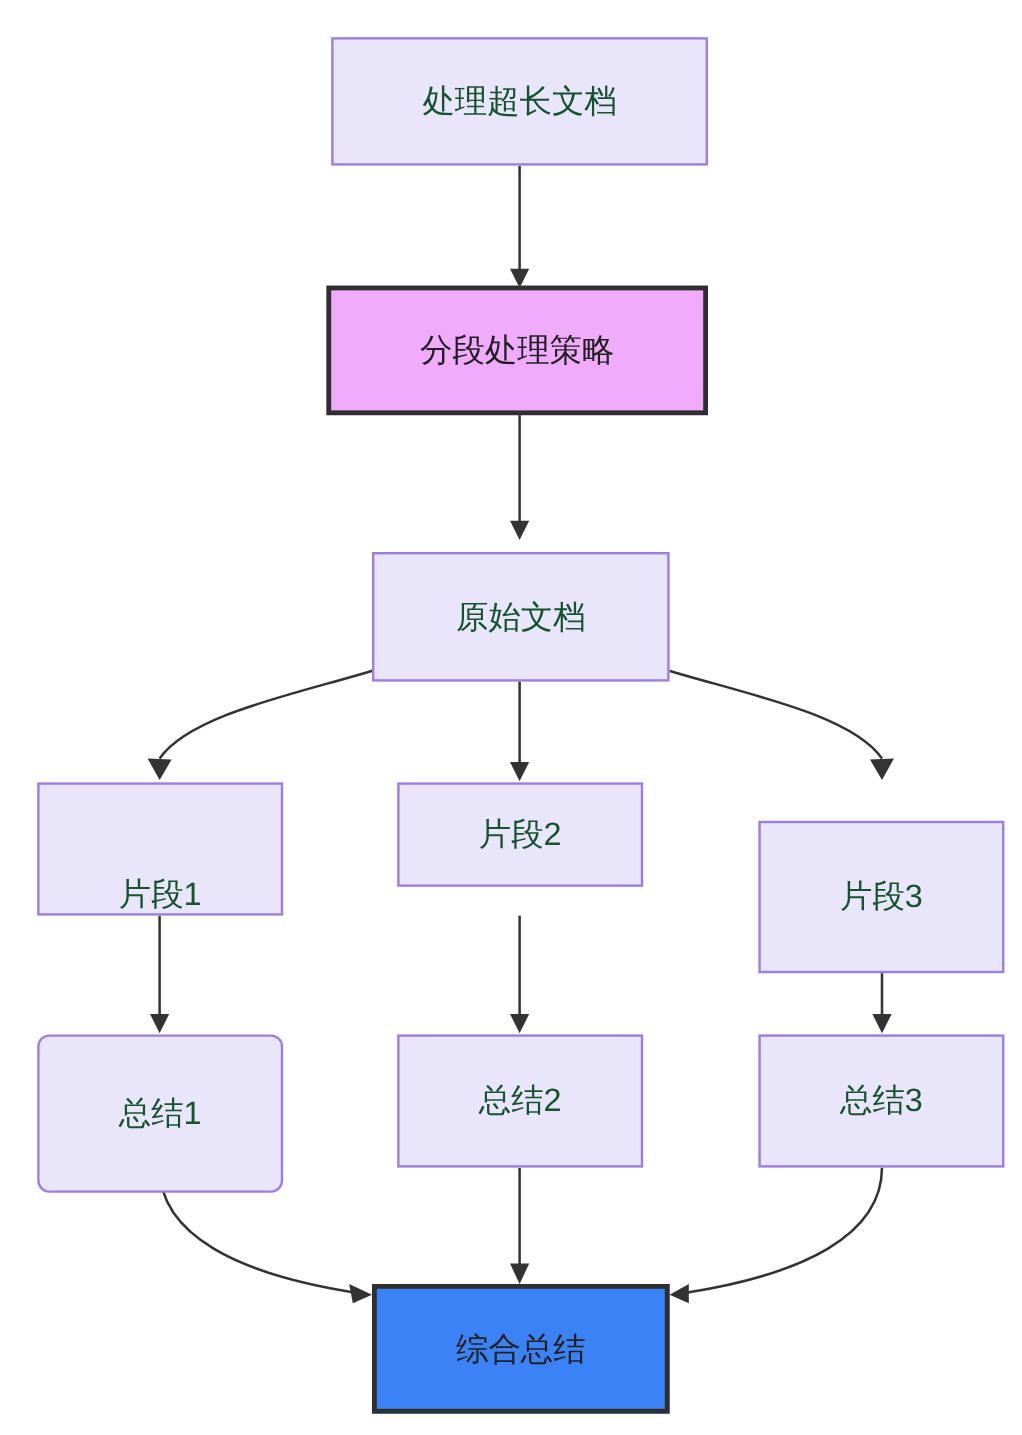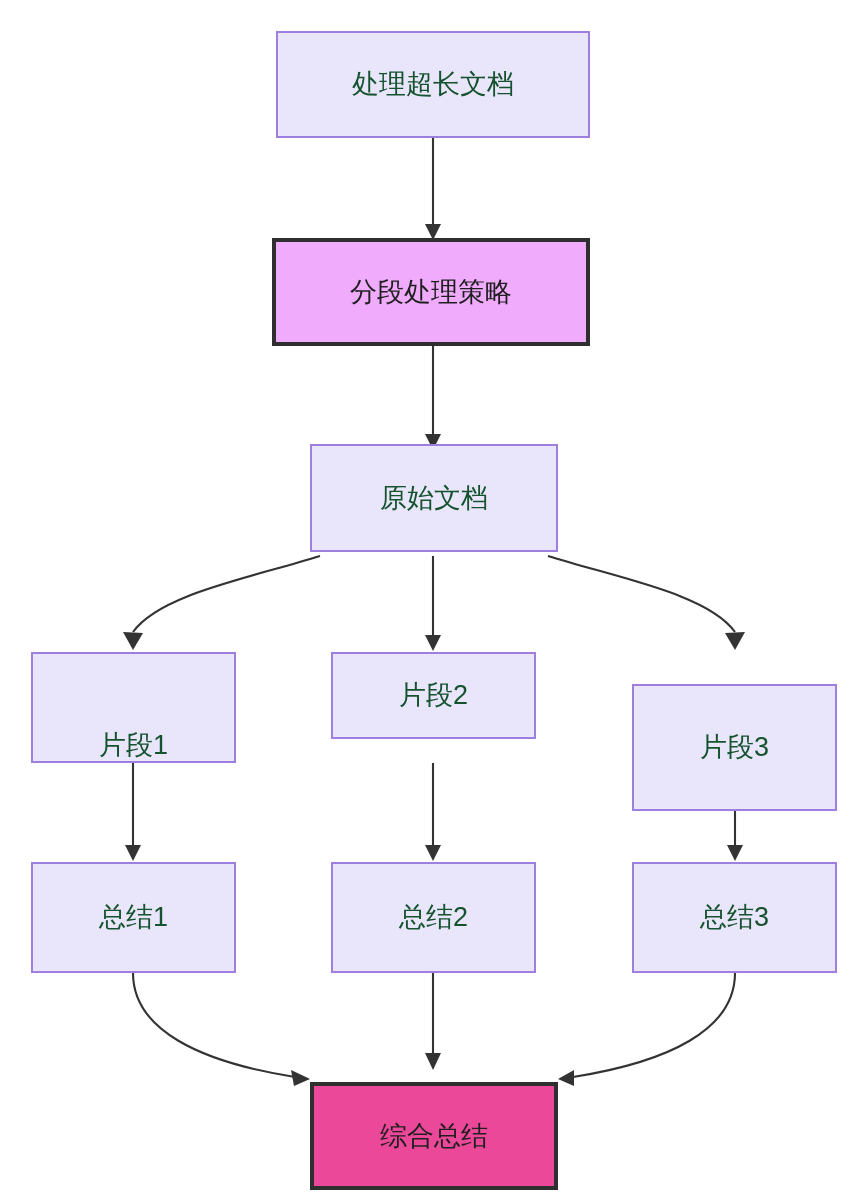--- a/index.html
+++ b/index.html
@@ -49,25 +49,24 @@
   }
   
   .style-accent {
     background: #f0abfc;
     border: 4px solid #2f2f2f;
     color: #1f1f1f;
     font-size: 27px;
   }
   
   .style-success {
-    background: #ec4899;
+    background: #3b82f6;
     border: 4px solid #2f2f2f;
     color: #1f1f1f;
     font-size: 27px;
-    margin-top: 12px;
   }
   .edge-path {
     fill: none;
     stroke: #333333;
     stroke-width: 2.1;
   }
   .edge-head {
     fill: #333333;
     stroke: none;
   }
@@ -136,37 +135,37 @@
   </svg>
 
   <div class="node style-light" style="left:276px; top:31px; width:314px; height:107px;">
     <span class="node-label">处理超长文档</span>
   </div>
 
   <div class="node style-accent" style="left:272px; top:238px; width:318px; height:108px;">
     <span class="node-label">分段处理策略</span>
   </div>
 
-  <div class="node style-light" style="left:310px; top:444px; width:248px; height:108px;">
+  <div class="node style-light" style="left:310px; top:460px; width:248px; height:108px;">
     <span class="node-label">原始文档</span>
   </div>
 
   <div class="node style-light" style="left:31px; top:652px; width:205px; height:111px;align-items:flex-end;">
     <span class="node-label">片段1</span>
   </div>
 
   <div class="node style-light" style="left:331px; top:652px; width:205px; height:87px;">
     <span class="node-label">片段2</span>
   </div>
 
   <div class="node style-light" style="left:632px; top:684px; width:205px; height:127px;">
     <span class="node-label">片段3</span>
   </div>
 
-  <div class="node style-light" style="left:31px; top:862px; width:205px; height:111px;">
+  <div class="node style-light" style="left:31px; top:862px; width:205px; height:132px;border-radius:10px;">
     <span class="node-label">总结1</span>
   </div>
 
   <div class="node style-light" style="left:331px; top:862px; width:205px; height:111px;">
     <span class="node-label">总结2</span>
   </div>
 
   <div class="node style-light" style="left:632px; top:862px; width:205px; height:111px;">
     <span class="node-label">总结3</span>
   </div>

